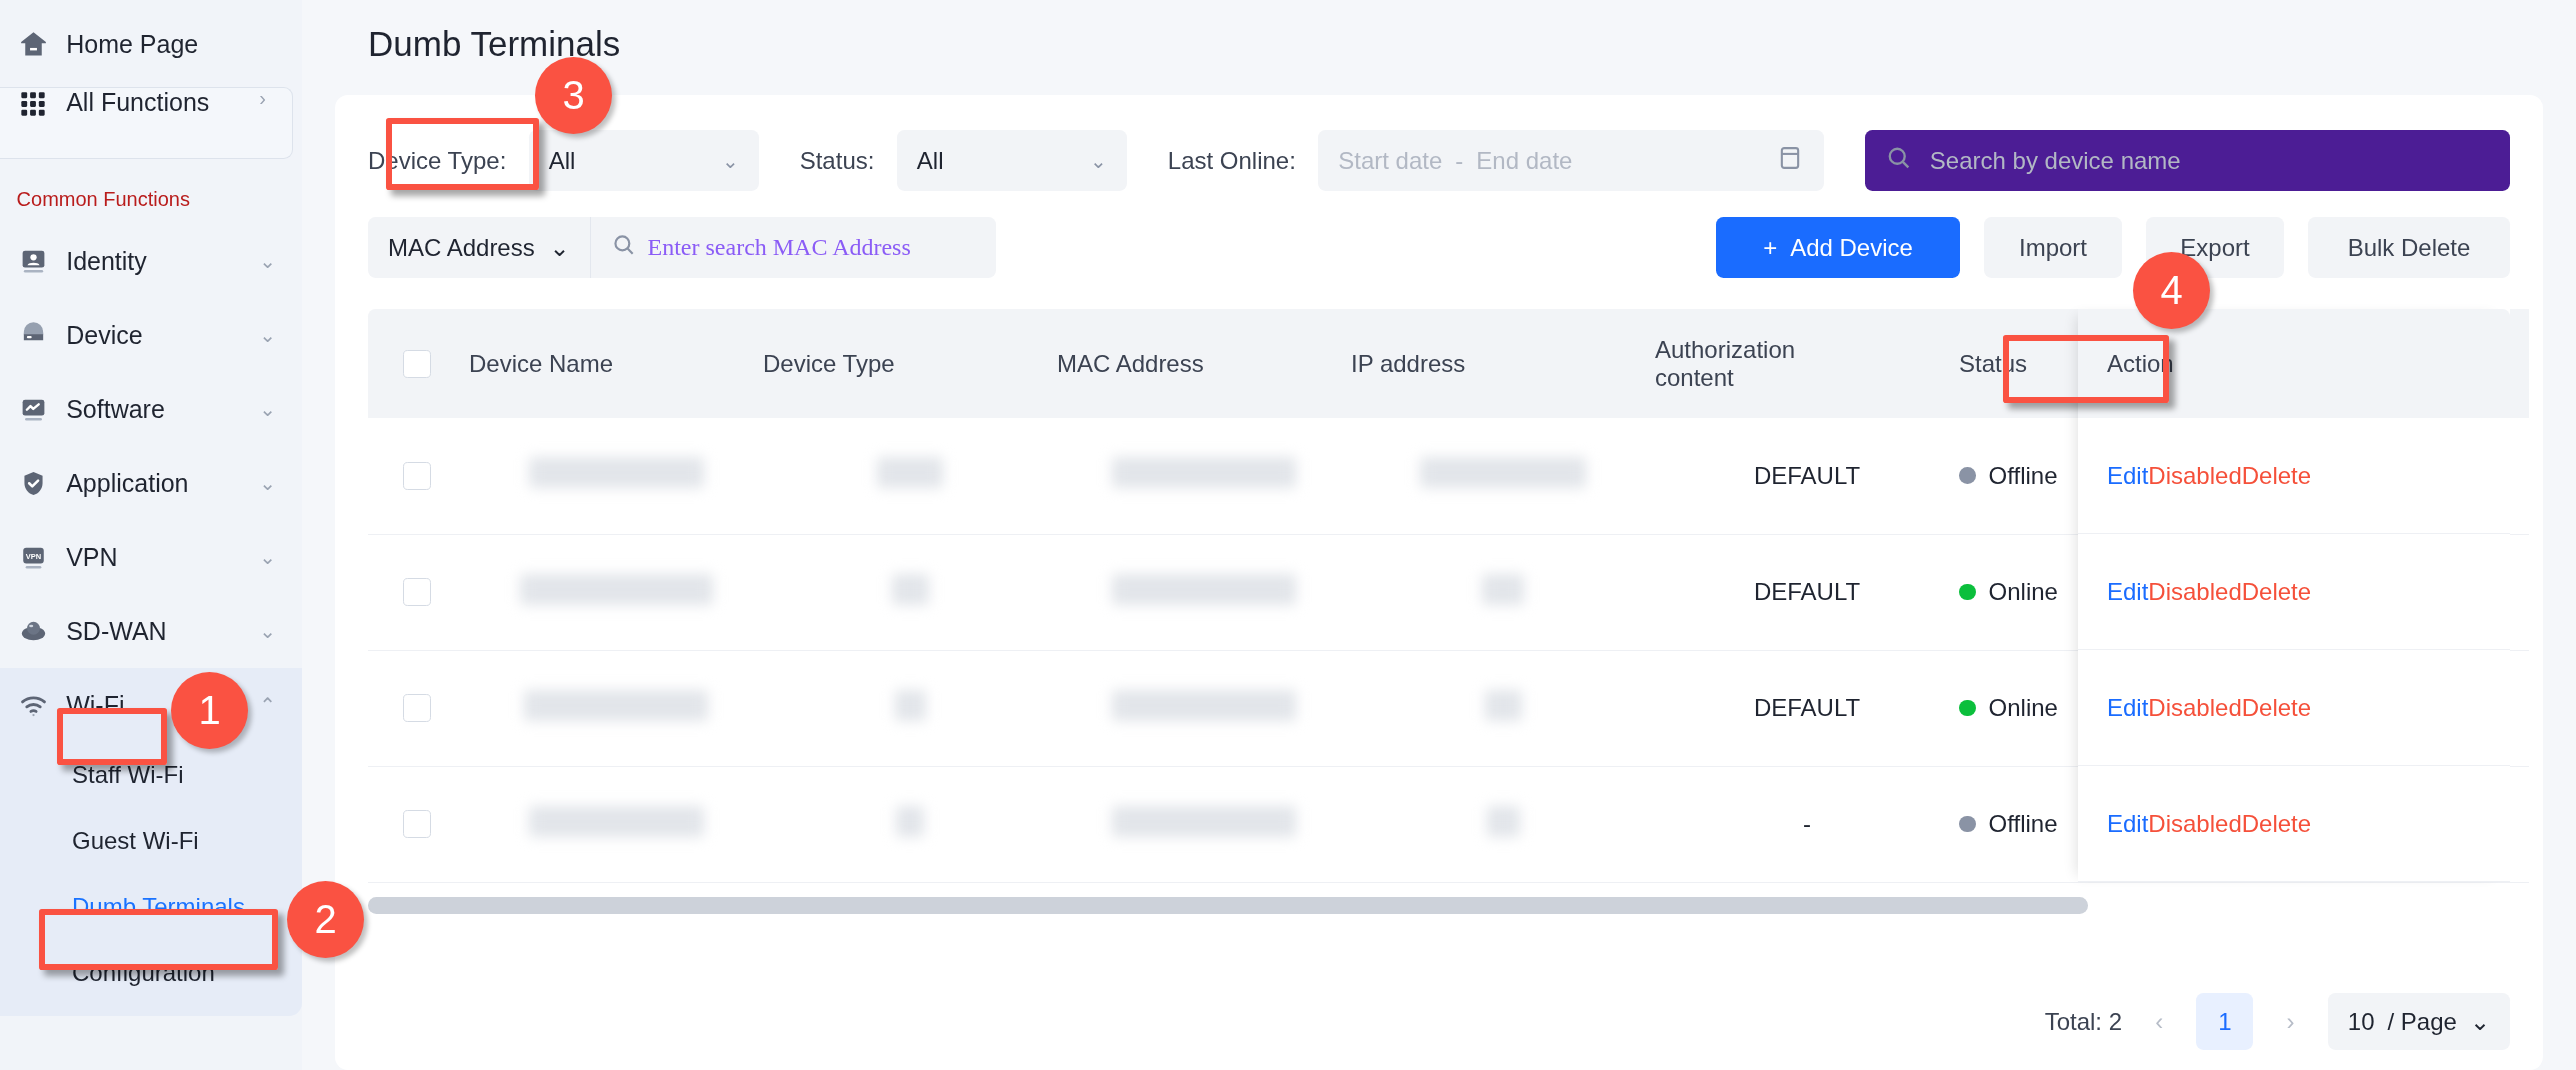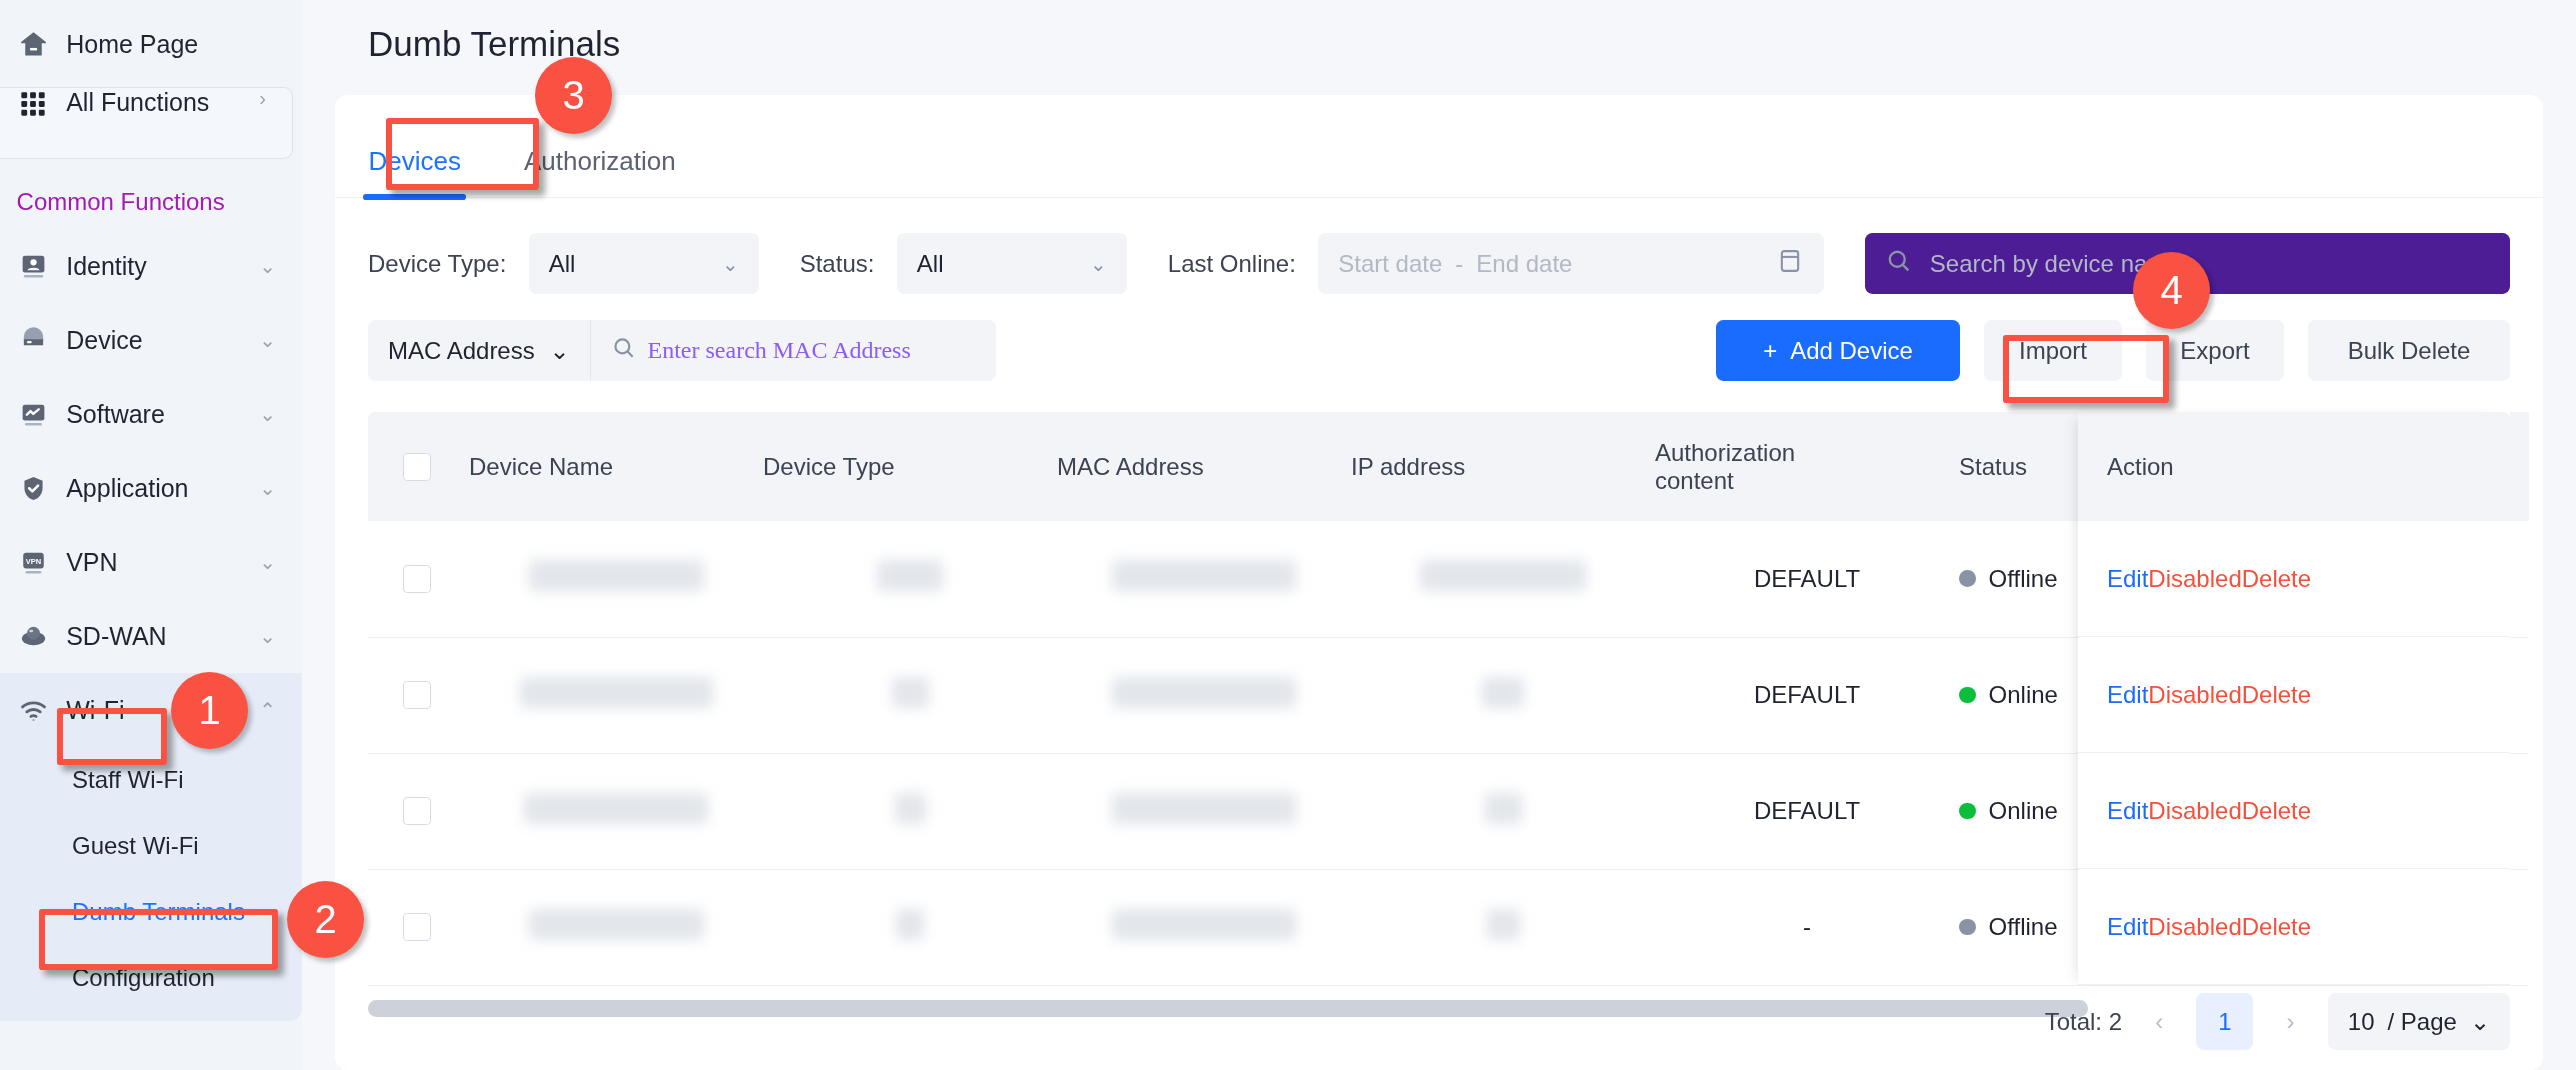--- a/index.html
+++ b/index.html
@@ -35,21 +35,21 @@
     height: 72px;
     border: 0.9px solid #dde3ec;
     border-left: none;
     border-radius: 0 9.2px 9.2px 0;
     background: #f4f7fb;
     display: flex; align-items: flex-start;
     padding: 0 26px 0 16.6px;
     gap: 16.6px;
   }
   .section-title {
-    font-size: 24px; color: #a21caf;
+    font-size: 20px; color: #b91c1c;
     padding: 24px 0 13px 16.6px;
   }
   .sub-item {
     height: 66px; display: flex; align-items: center;
     padding-left: 72px;
     font-size: 24px; color: #1f2430;
     position: relative;
   }
   .sub-item.active { color: #1a73ff; }
   .submenu { background: #e6ecf7; border-radius: 0 0 13px 0; padding-bottom: 9.2px; }
@@ -388,28 +388,20 @@
         <span>Configuration</span>
       </div>
     </div>
   </aside>
 
   <section class="main">
     <h1 class="page-title">Dumb Terminals</h1>
 
     <div class="card">
 
-      <div class="tabs">
-        <div class="tab active">
-          <span>Devices</span>
-        </div>
-        <div class="tab">
-          <span>Authorization</span>
-        </div>
-      </div>
 
       <div class="filters">
         <span class="flabel">Device Type:</span>
         <div class="select">
           <span>All</span>
           <span class="chev2">⌄</span>
         </div>
         <span class="gap"></span>
         <span class="flabel">Status:</span>
         <div class="select">

